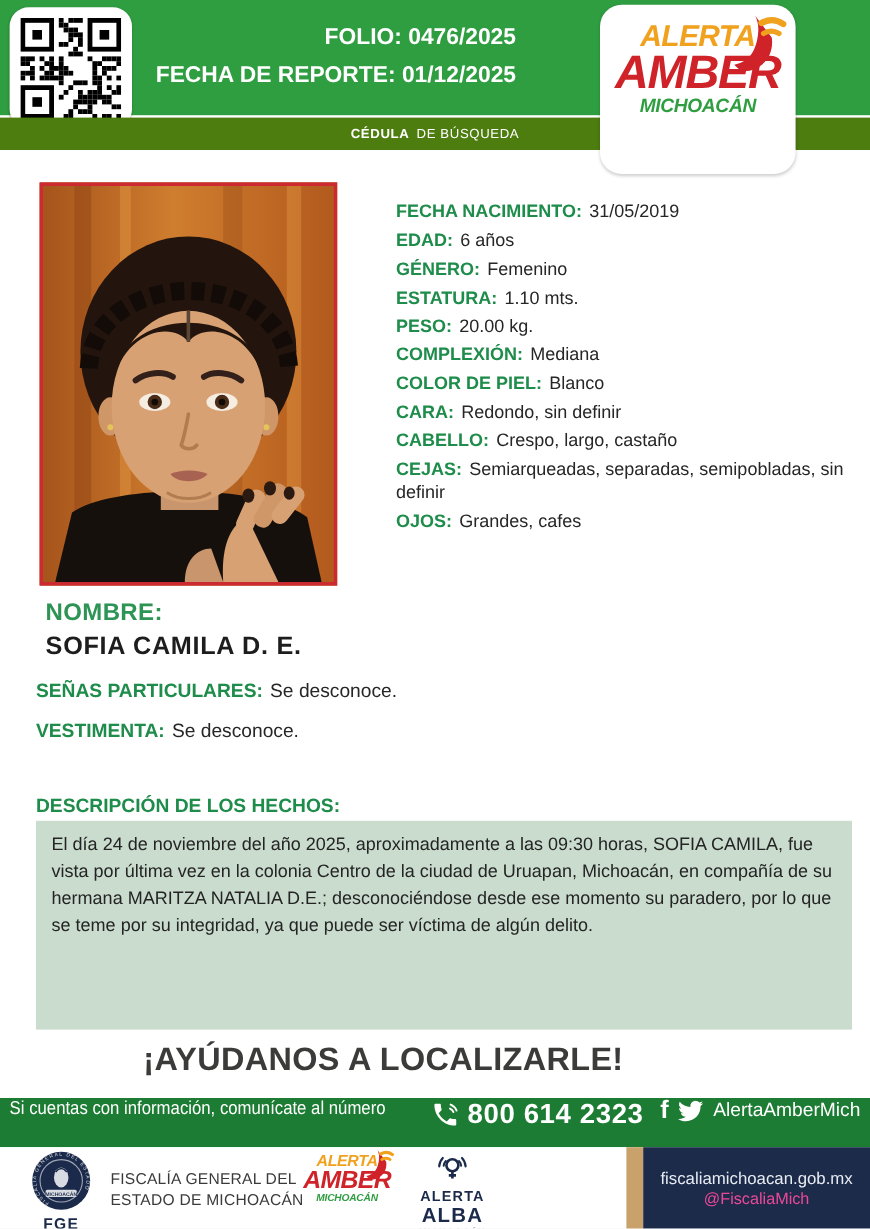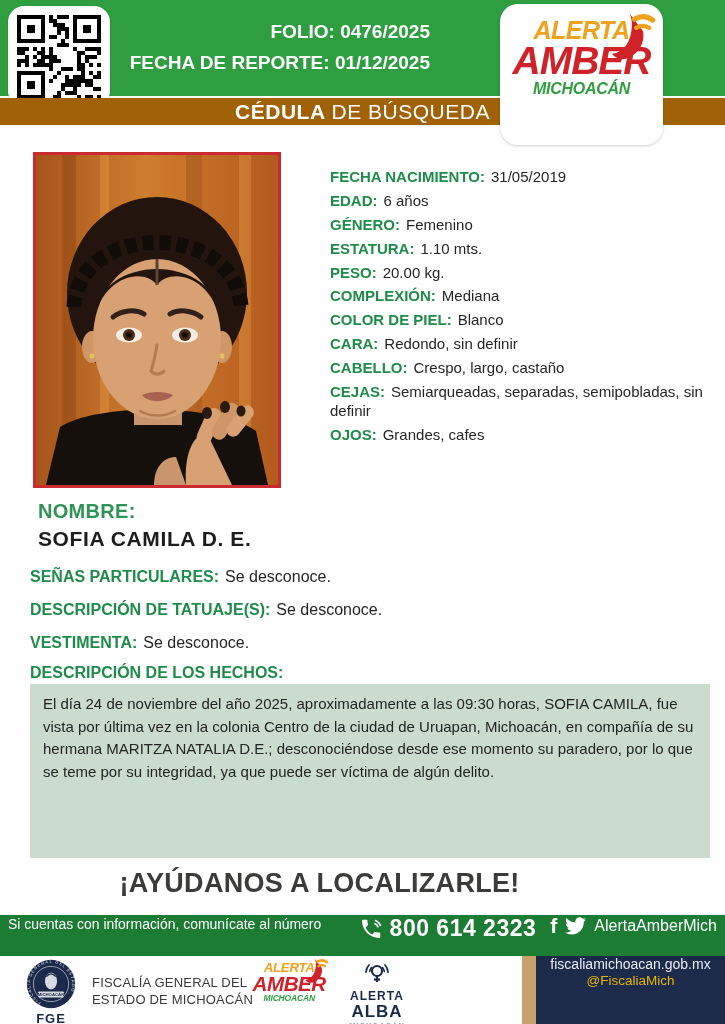--- a/index.html
+++ b/index.html
@@ -6,22 +6,22 @@
   * { margin:0; padding:0; box-sizing:border-box; }
   html,body { background:#e8e8e8; }
   body { font-family:"Liberation Sans", sans-serif; }
   .page {
     position:relative; width:725px; height:1024px; background:#ffffff;
     overflow:hidden; margin:0 auto;
   }
 
   
   .header-green { position:absolute; left:0; top:0; width:725px; height:96px; background:#2f9e41; }
-  .cedula-bar  { position:absolute; left:0; top:98px; width:725px; height:27px; background:#a16207;
-                 display:flex; align-items:center; justify-content:center; color:#fff; font-size:21px; letter-spacing:.5px;}
+  .cedula-bar  { position:absolute; left:0; top:98px; width:725px; height:27px; background:#4d7c0f;
+                 display:flex; align-items:center; justify-content:center; color:#fff; font-size:11px; letter-spacing:.5px;}
   .cedula-bar .bold { font-weight:bold; margin-right:6px; }
 
   .qr-card { position:absolute; left:8px; top:6px; width:102px; height:101px; background:#fff;
              border-radius:16px; display:flex; align-items:center; justify-content:center; box-shadow:0 1px 2px rgba(0,0,0,.25);}
   .qr-card svg { width:84px; height:84px; }
 
   .folio-block { position:absolute; top:19px; right:295px; text-align:right; color:#fff;
                  font-weight:bold; font-size:19px; line-height:26px; white-space:nowrap; }
   .folio-block .row { margin-bottom:5px; }
 
@@ -78,23 +78,23 @@
                    color:#3a3a3a; line-height:1.3; letter-spacing:.2px; }
   .amber-mini-wrap { position:absolute; left:246px; top:5px; width:90px; height:60px; }
   .amber-mini-wrap .amber-logo { transform:scale(.53); transform-origin:top left; }
   .alba-block { position:absolute; left:338px; top:5px; width:78px; text-align:center;
                 color:#1b2a4a; font-weight:bold; line-height:1; }
   .alba-l1 { font-size:12px; letter-spacing:1px; margin-top:2px; }
   .alba-l2 { font-size:17px; letter-spacing:1px; margin-top:1px; }
   .alba-l3 { font-size:7.5px; color:#9aa0ab; letter-spacing:1px; margin-top:2px; }
   .tan-stripe { position:absolute; left:522px; top:0; width:14px; height:68px; background:#c9a16b; }
   .navy-box { position:absolute; left:536px; top:0; width:189px; height:68px; background:#1c2b4a;
-              display:flex; flex-direction:column; align-items:center; justify-content:flex-start; gap:1px; }
+              display:flex; flex-direction:column; align-items:center; justify-content:center; gap:1px; }
   .navy-web { font-size:14px; color:#e8ecf2; }
-  .navy-social { font-size:13.5px; color:#eab308; }
+  .navy-social { font-size:13.5px; color:#ec4899; }
 </style>
 </head>
 <body>
 
 <div class="page">
 
   <div class="header-green"></div>
 
   <div class="qr-card">
     <svg id="qr-svg" viewBox="0 0 84 84" fill="#000">
@@ -318,21 +318,20 @@
     <div class="detail-row"><span class="lbl">OJOS:</span><span class="val">Grandes, cafes</span></div>
   </div>
 
   <div class="name-block">
     <div class="name-label">NOMBRE:</div>
     <div class="name-value">SOFIA CAMILA D. E.</div>
   </div>
 
   <div class="attributes">
     <div class="attr-row"><span class="lbl">SEÑAS PARTICULARES:</span><span class="val">Se desconoce.</span></div>
-    <div class="attr-row"><span class="lbl">DESCRIPCIÓN DE TATUAJE(S):</span><span class="val">Se desconoce.</span></div>
     <div class="attr-row"><span class="lbl">VESTIMENTA:</span><span class="val">Se desconoce.</span></div>
   </div>
 
   <div class="hechos-label">DESCRIPCIÓN DE LOS HECHOS:</div>
   <div class="hechos-box">
     <span>El día 24 de noviembre del año 2025, aproximadamente a las 09:30 horas, SOFIA CAMILA, fue vista por última vez en la colonia Centro de la ciudad de Uruapan, Michoacán, en compañía de su hermana MARITZA NATALIA D.E.; desconociéndose desde ese momento su paradero, por lo que se teme por su integridad, ya que puede ser víctima de algún delito.</span>
   </div>
 
   <div class="cta">¡AYÚDANOS A LOCALIZARLE!</div>
 

